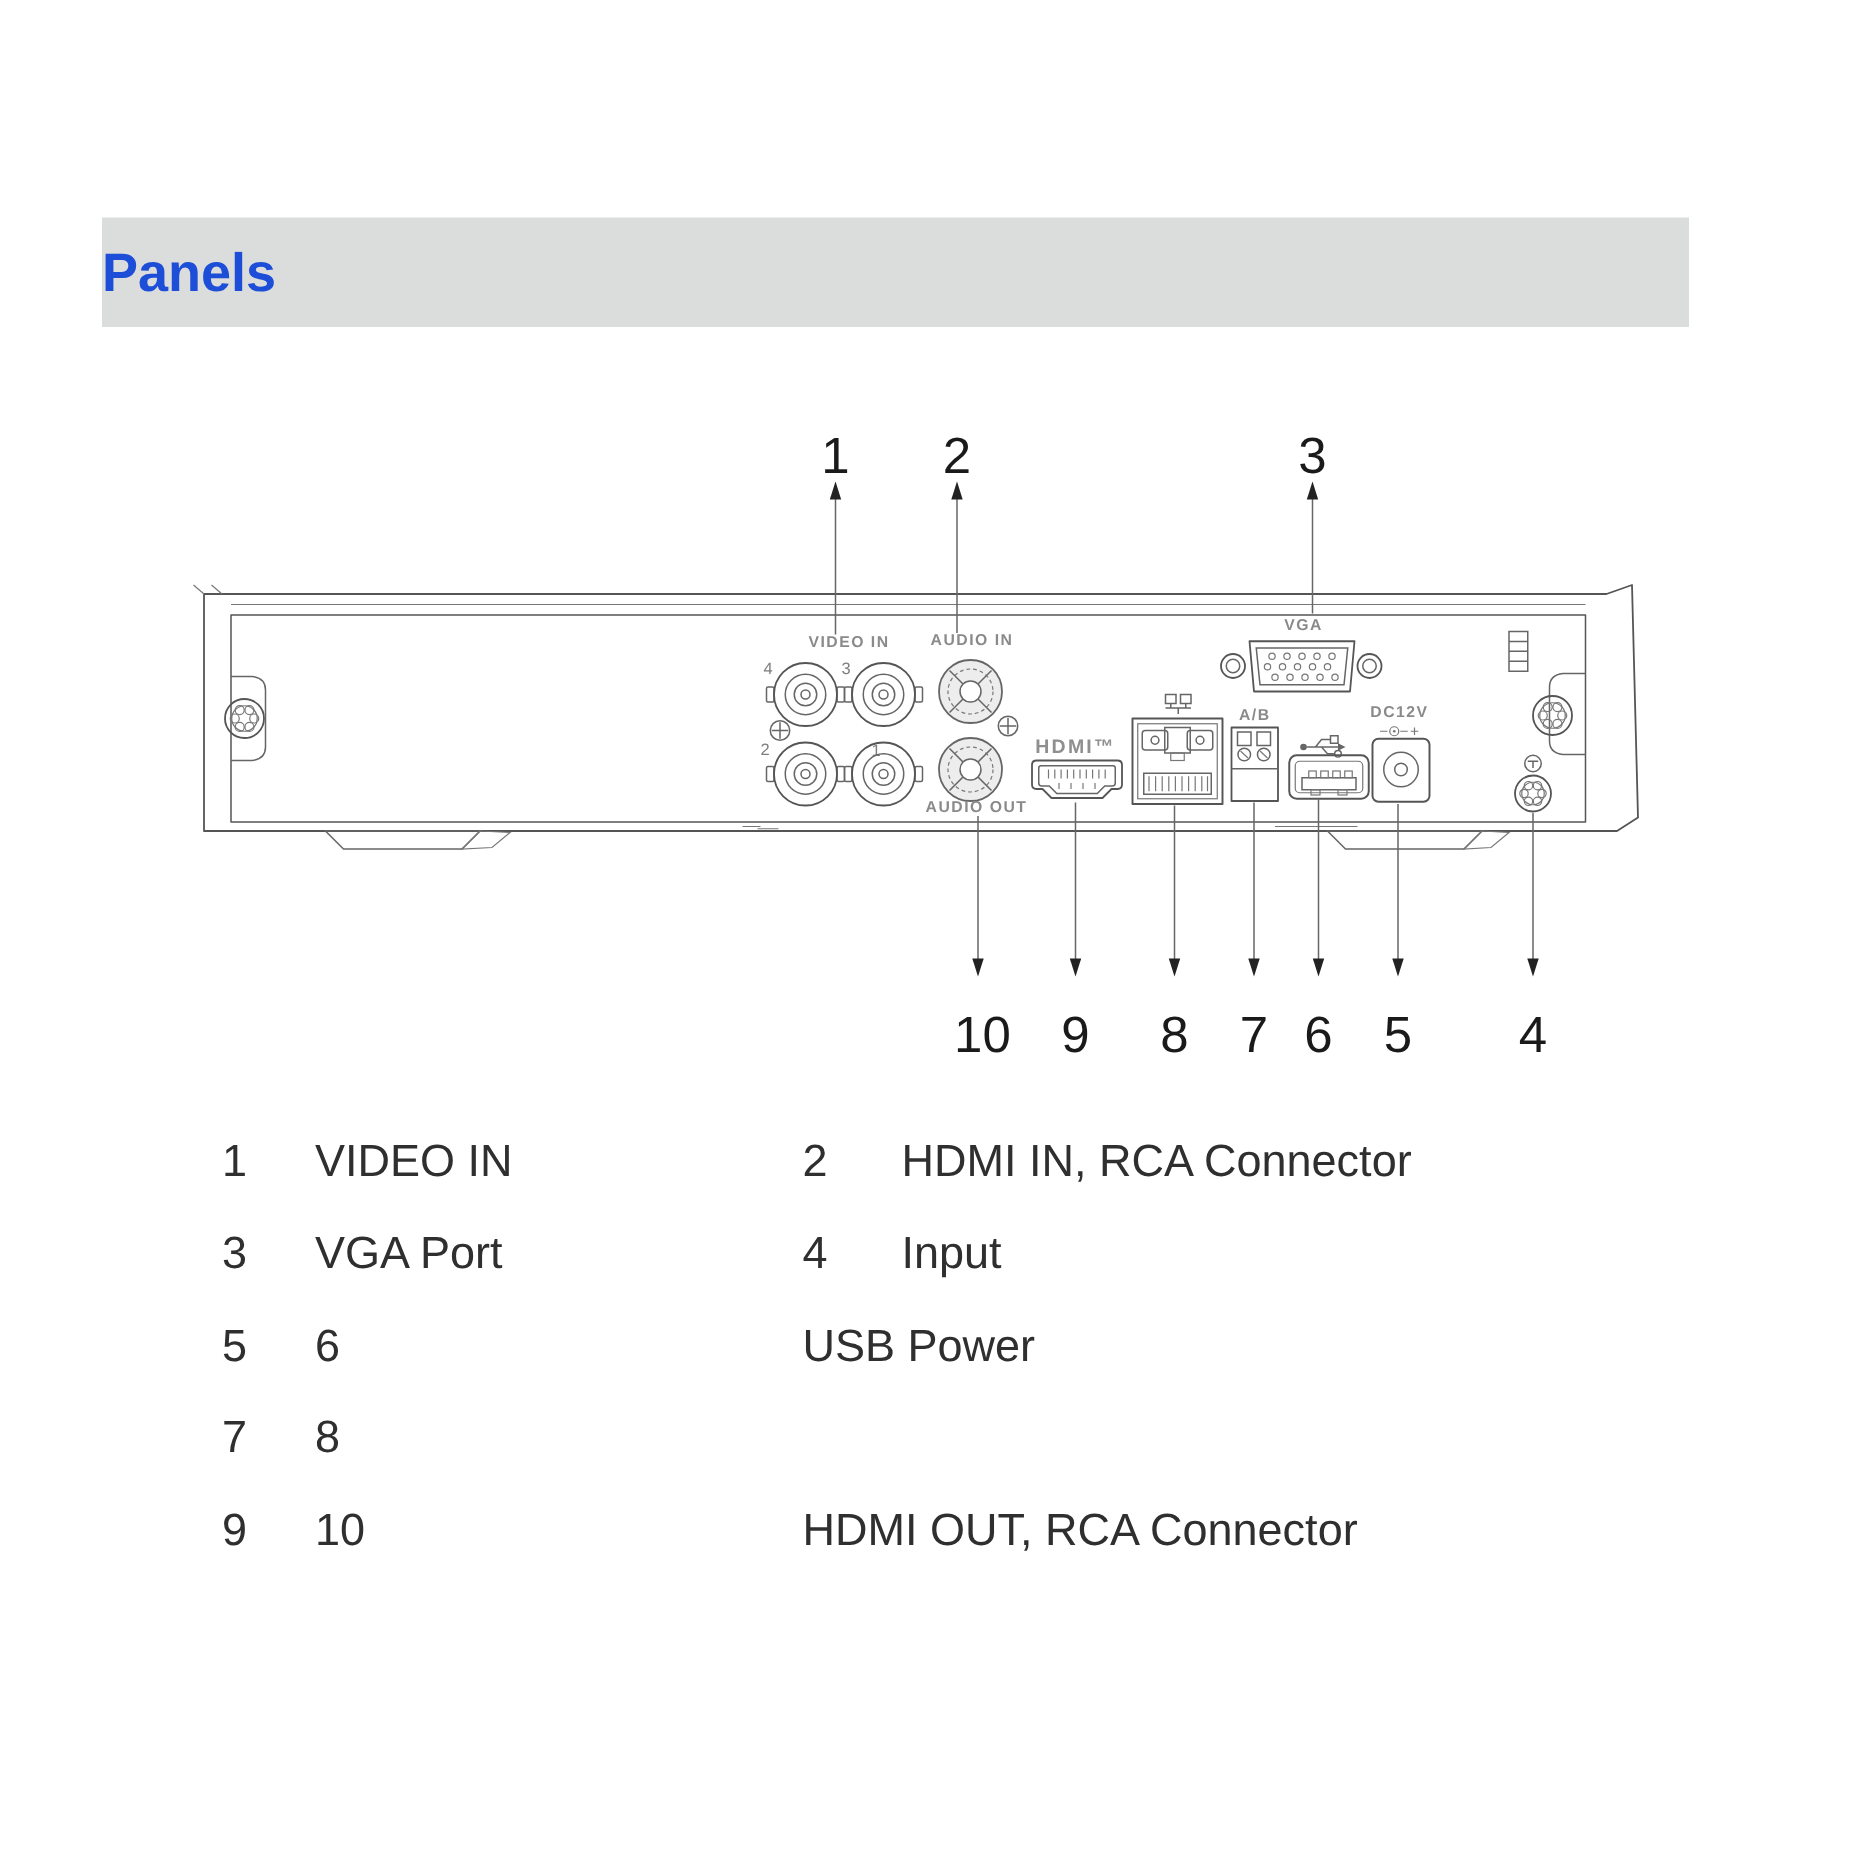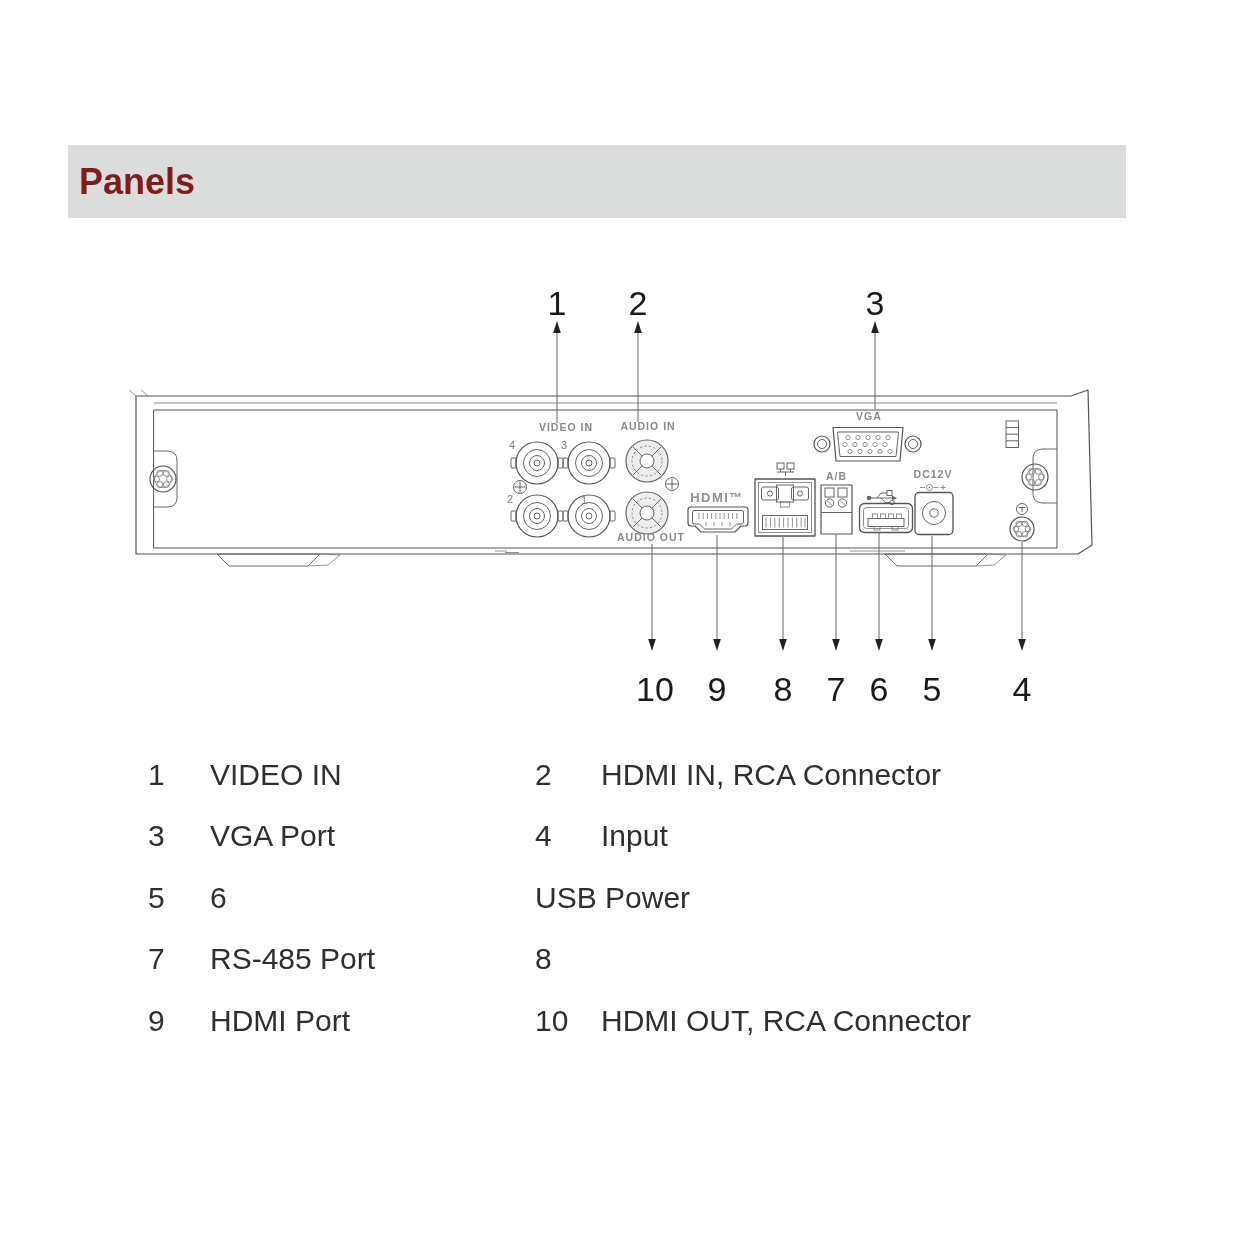--- a/index.html
+++ b/index.html
@@ -7,21 +7,21 @@
     width:1250px;height:1250px;position:relative;background:#ffffff;
     font-family:"Liberation Sans", sans-serif;overflow:hidden;
   }
   .page{position:absolute;left:0;top:0;width:1250px;height:1250px;}
   
   .section-header{
     position:absolute;left:68px;top:145px;width:1058px;height:73px;
     background:#dbdcdc;display:flex;align-items:center;
   }
   .section-header .title{
-    padding-left:11px;font-size:36px;font-weight:bold;color:#7f1d1d;
+    font-size:36px;font-weight:bold;color:#1d4ed8;
     letter-spacing:0px;
   }
   
   svg.diagram{position:absolute;left:0;top:0;width:1250px;height:1250px;}
   
   .legend{position:absolute;left:148px;top:744px;width:960px;color:#2f2f2f;}
   .lrow{display:grid;grid-template-columns:62px 325px 66px auto;height:61.5px;align-items:center;}
   .lnum,.llabel{font-size:30px;color:#2f2f2f;white-space:nowrap;}
   
   .ln{stroke:#555;stroke-width:1.2;fill:none;stroke-linejoin:round;stroke-linecap:round;}
@@ -327,24 +327,22 @@
       <span class="lnum">4</span>
       <span class="llabel">Input</span>
     </div>
     <div class="lrow">
       <span class="lnum">5</span>
       <span class="lnum">6</span>
       <span class="llabel">USB Power</span>
     </div>
     <div class="lrow">
       <span class="lnum">7</span>
-      <span class="llabel">RS-485 Port</span>
       <span class="lnum">8</span>
     </div>
     <div class="lrow">
       <span class="lnum">9</span>
-      <span class="llabel">HDMI Port</span>
       <span class="lnum">10</span>
       <span class="llabel">HDMI OUT, RCA Connector</span>
     </div>
   </div>
 
 </div>
 
 </body></html>

